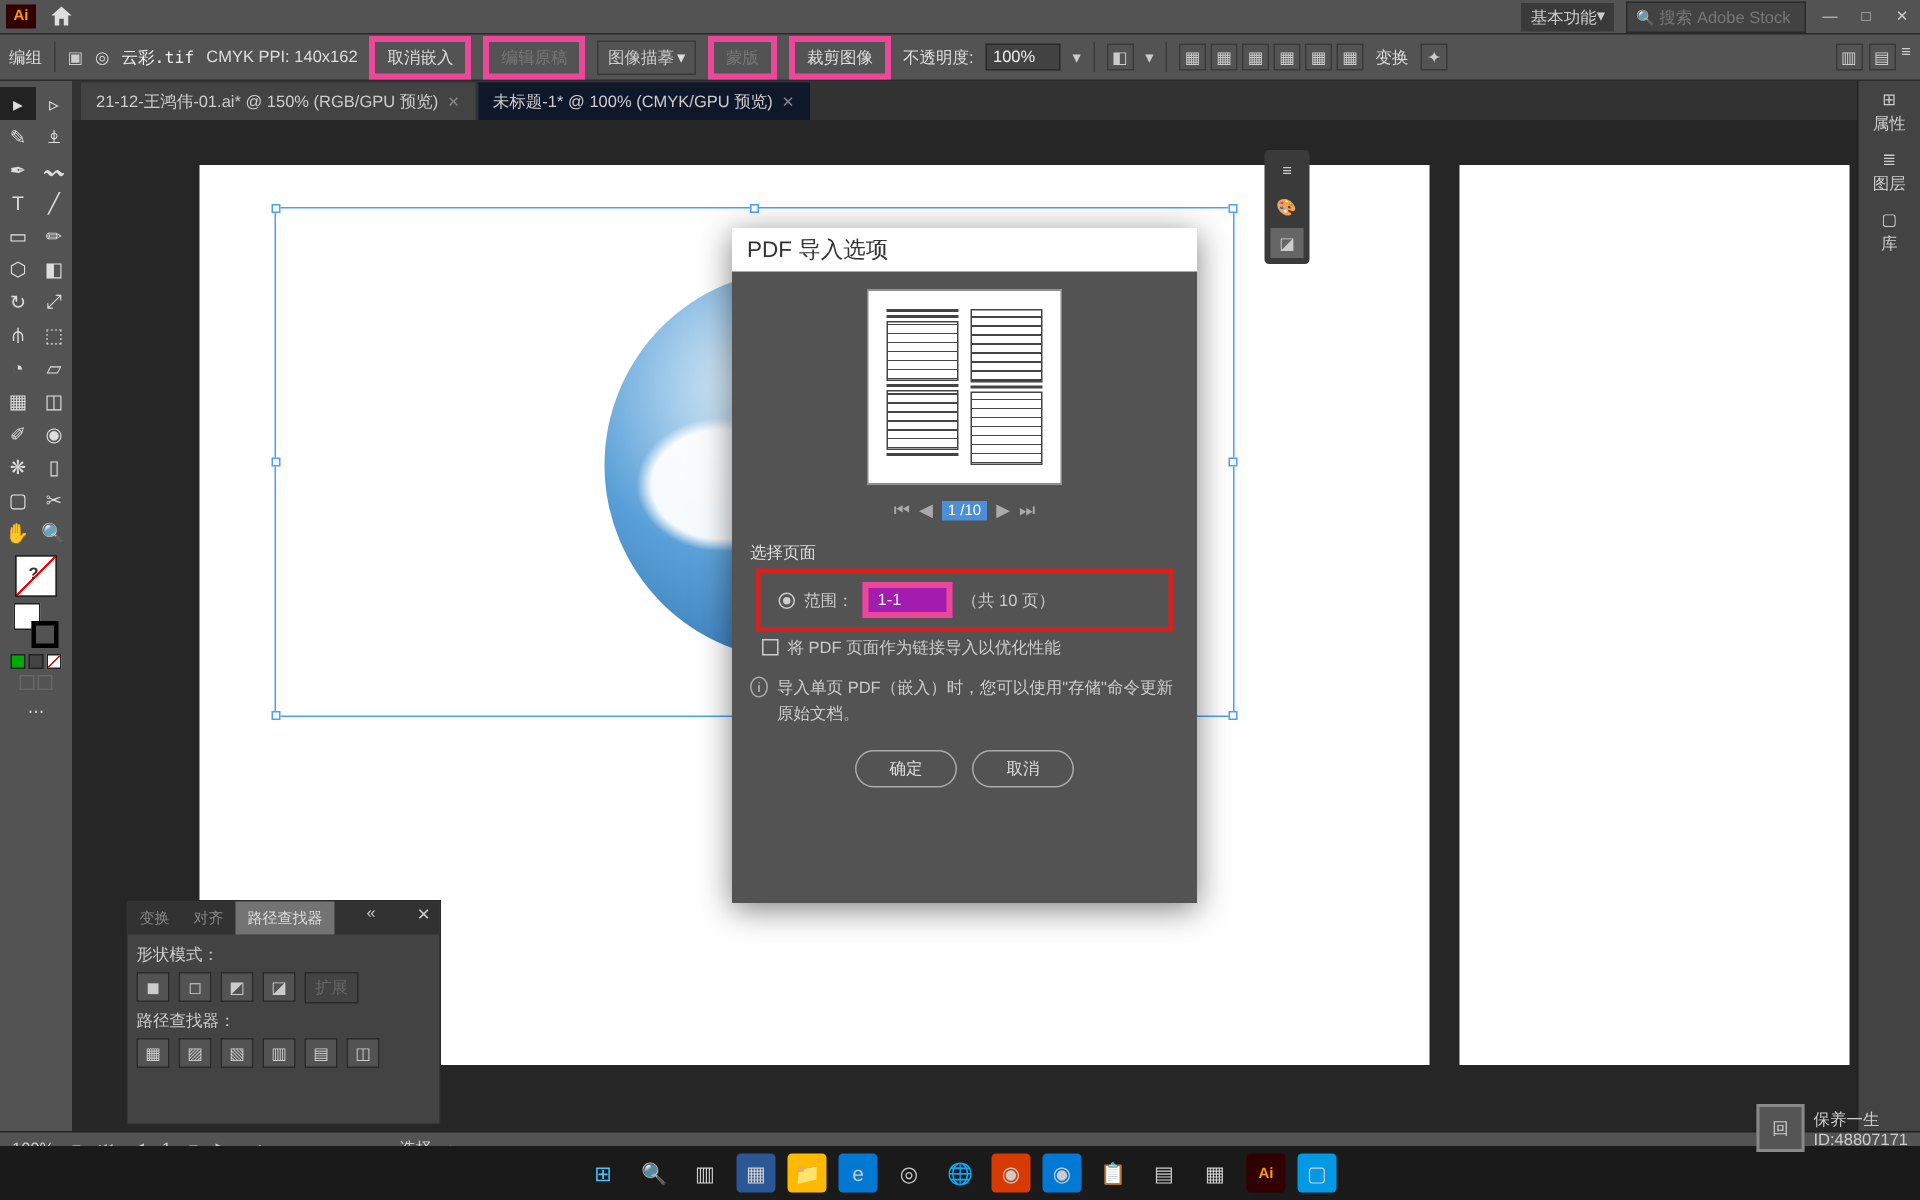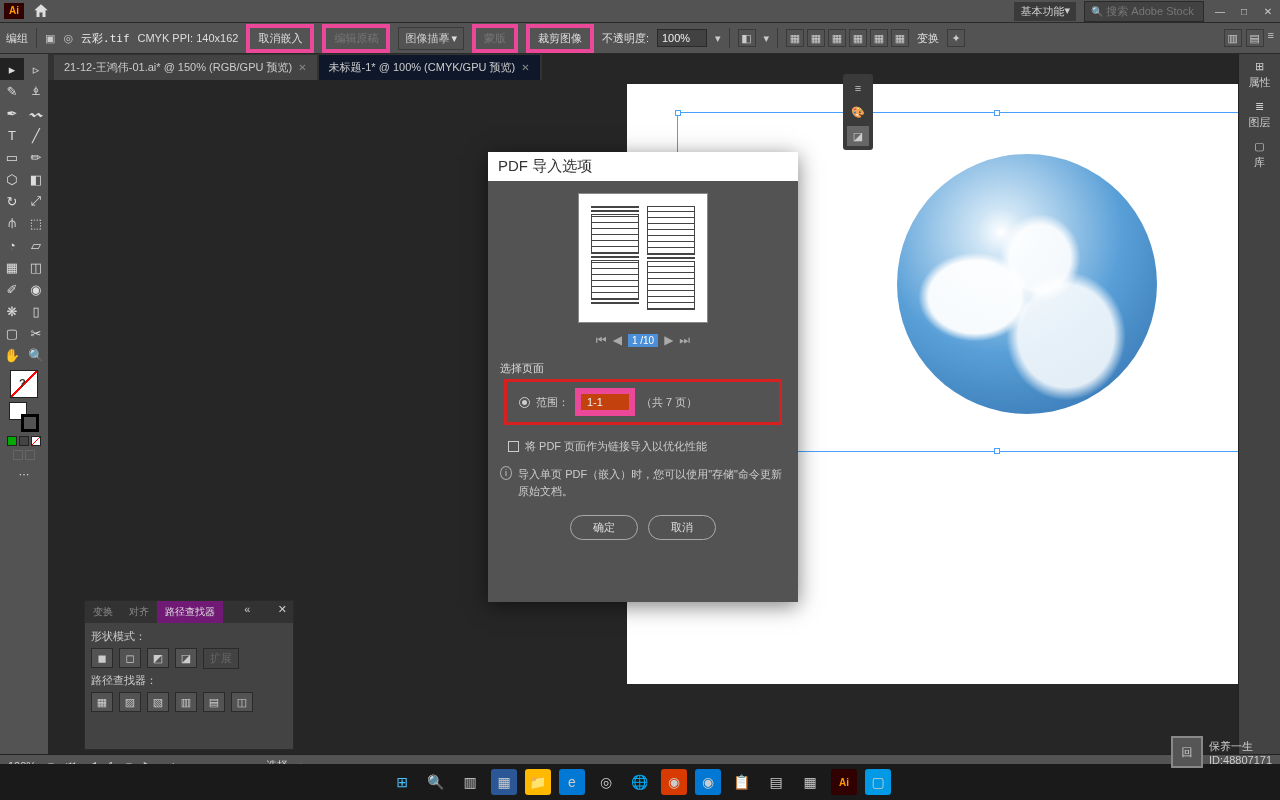--- a/index.html
+++ b/index.html
@@ -24,62 +24,62 @@
 .toolbox{width:48px;background:#535353;display:flex;flex-wrap:wrap;align-content:flex-start;padding-top:4px}
 .tool{width:24px;height:22px;display:flex;align-items:center;justify-content:center;color:#ddd;font-size:13px}
 .tool.sel{background:#222}
 .swatches{width:48px;padding:4px;display:flex;flex-direction:column;align-items:center;gap:4px}
 .noimg{width:28px;height:28px;background:linear-gradient(135deg,#fff 48%,red 48%,red 52%,#fff 52%);border:1px solid #222}
 .fillstroke{position:relative;width:30px;height:30px}
 .fillstroke .f{position:absolute;width:18px;height:18px;background:#fff;border:1px solid #222}
 .fillstroke .s{position:absolute;right:0;bottom:0;width:18px;height:18px;background:#535353;border:3px solid #000}
 .colorrow{display:flex;gap:2px}
 .colorrow div{width:10px;height:10px;border:1px solid #222}
-.docarea{flex:1;background:#262626;display:flex;flex-direction:row;position:relative}
+.docarea{flex:1;background:#262626;display:flex;flex-direction:column;position:relative}
 .tabs{height:26px;background:#323232;display:flex;align-items:flex-end;padding-left:6px}
 .tab{background:#434343;padding:5px 10px;color:#aaa;font-size:10px;display:flex;gap:6px;align-items:center;margin-right:2px}
 .tab.active{background:#0f172a;color:#eee}
 .tab .x{font-size:10px;color:#888}
 .canvas{flex:1;display:flex;position:relative;overflow:hidden}
 .artboard{position:absolute;left:85px;top:30px;width:820px;height:600px;background:#fff}
 .artboard2{position:absolute;left:925px;top:30px;width:260px;height:600px;background:#fff}
 .sel-box{position:absolute;left:135px;top:58px;width:640px;height:340px;border:1px solid #4aa0ff}
 .handle{position:absolute;width:6px;height:6px;background:#fff;border:1px solid #4aa0ff}
 .cloud{position:absolute;left:355px;top:100px;width:260px;height:260px;border-radius:50%;background:radial-gradient(circle at 40% 30%,#fff 0%,#cfe5f5 10%,#5aa0d8 50%,#2a6aa8 100%);overflow:hidden}
 .cloud::before{content:"";position:absolute;inset:0;background:radial-gradient(ellipse at 30% 55%,rgba(255,255,255,.95) 0 18%,transparent 22%),radial-gradient(ellipse at 55% 40%,rgba(255,255,255,.9) 0 15%,transparent 20%),radial-gradient(ellipse at 65% 70%,rgba(255,255,255,.85) 0 20%,transparent 25%)}
 .docctrl{position:absolute;right:365px;top:20px;width:30px;background:#3a3a3a;border-radius:3px;display:flex;flex-direction:column;gap:4px;padding:4px}
 .docctrl div{width:22px;height:20px;display:flex;align-items:center;justify-content:center}
 .rpanel{width:42px;background:#434343;display:flex;flex-direction:column;align-items:center;padding-top:6px;gap:10px;border-left:1px solid #222}
 .rpanel .pi{display:flex;flex-direction:column;align-items:center;gap:2px;font-size:9px}
 .statusbar{height:22px;background:#535353;display:flex;align-items:center;padding:0 8px;gap:12px;border-top:1px solid #222}
 .pf-panel{position:absolute;left:84px;bottom:50px;width:210px;height:150px;background:#434343;border:1px solid #2a2a2a}
 .pf-tabs{display:flex;background:#323232}
 .pf-tab{padding:4px 8px;font-size:10px;color:#888}
-.pf-tab.on{background:#701a75;color:#ddd}
+.pf-tab.on{background:#737373;color:#ddd}
 .pf-tabs .x{margin-left:auto;padding:2px 6px}
 .pf-body{padding:6px}
 .pf-row{display:flex;gap:6px;margin:4px 0}
 .pf-btn{width:22px;height:20px;background:#535353;border:1px solid #2a2a2a;display:flex;align-items:center;justify-content:center}
 .pf-exp{border:1px solid #2a2a2a;padding:2px 6px;color:#666}
 .dialog{position:absolute;left:488px;top:152px;width:310px;height:450px;background:#535353;box-shadow:0 4px 20px rgba(0,0,0,.5)}
 .dlg-title{background:#fff;color:#333;padding:5px 10px;font-size:15px}
 .dlg-body{padding:12px;display:flex;flex-direction:column;align-items:center}
 .preview{width:130px;height:130px;background:#fff;border:1px solid #888;padding:12px;display:flex;gap:8px}
 .pv-col{flex:1;display:flex;flex-direction:column;gap:2px}
 .pv-line{height:2px;background:#444}
 .pv-box{height:40px;border:1px solid #444;background:repeating-linear-gradient(0deg,#444 0 1px,transparent 1px 6px)}
 .nav{display:flex;align-items:center;gap:6px;margin-top:10px}
 .nav span{font-size:12px;color:#aaa}
 .nav .pg{background:#4a8fd8;color:#fff;padding:1px 4px;font-size:10px}
 .section{width:100%;margin-top:14px}
 .sec-title{color:#ddd;margin-bottom:6px}
 .opt-row{display:flex;align-items:center;gap:6px;padding:4px 8px}
 .radio{width:11px;height:11px;border-radius:50%;border:1px solid #ccc;display:inline-flex;align-items:center;justify-content:center}
 .radio.on::after{content:"";width:5px;height:5px;background:#ccc;border-radius:50%}
-.range-box{background:#c2410c;border:6px solid #ec4899;padding:2px 6px;width:60px;color:#eee}
+.range-box{background:#a21caf;border:4px solid #ec4899;padding:2px 6px;width:60px;color:#eee}
 .hilite{border:3px solid #d82020;padding:2px 4px;margin:-3px 4px}
 .chk{width:11px;height:11px;border:1px solid #ccc}
 .info{display:flex;gap:6px;align-items:flex-start;margin-top:8px;color:#aaa;font-size:10px;line-height:1.5}
 .info-icon{width:14px;height:14px;border:1px solid #aaa;border-radius:50%;text-align:center;font-size:9px;line-height:12px}
 .dlg-btns{display:flex;gap:10px;justify-content:center;margin-top:16px}
 .dlg-btn{border:1px solid #aaa;border-radius:14px;padding:4px 22px;color:#ddd;background:transparent}
 .taskbar{position:absolute;bottom:0;left:0;right:0;height:36px;background:#1a1a1a;display:flex;align-items:center;justify-content:center;gap:8px}
 .taskbar .ti{width:26px;height:26px;border-radius:3px;display:flex;align-items:center;justify-content:center;font-size:14px}
 .watermark{position:absolute;right:8px;bottom:32px;color:#ddd;font-size:14px;display:flex;align-items:center;gap:6px}
 .wm-box{width:32px;height:32px;background:#555;border:2px solid #888;display:flex;align-items:center;justify-content:center}
@@ -309,24 +309,24 @@
       <span>▶</span>
       <span>⏭</span>
     </div>
     <div class="section">
       <div class="sec-title">选择页面</div>
       <div class="hilite">
         <div class="opt-row">
           <span class="radio on"></span>
           <span>范围：</span>
           <input class="range-box" value="1-1" style="">
-          <span>（共 7 页）</span>
-        </div>
-      </div>
-      <div class="opt-row" style="margin-top:13px">
+          <span>（共 10 页）</span>
+        </div>
+      </div>
+      <div class="opt-row" style="margin-top:2px">
         <span class="chk"></span>
         <span>将 PDF 页面作为链接导入以优化性能</span>
       </div>
       <div class="info">
         <span class="info-icon">i</span>
         <div>
           <div>导入单页 PDF（嵌入）时，您可以使用"存储"命令更新原始文档。</div>
         </div>
       </div>
     </div>

